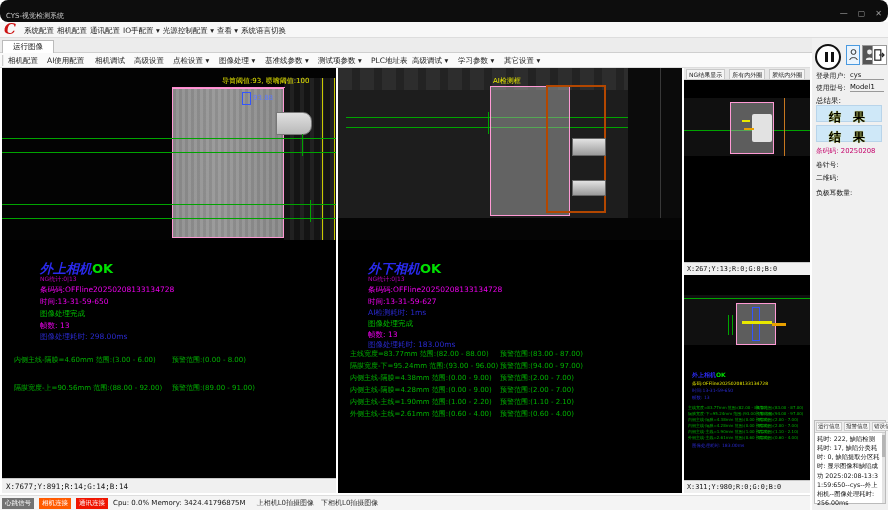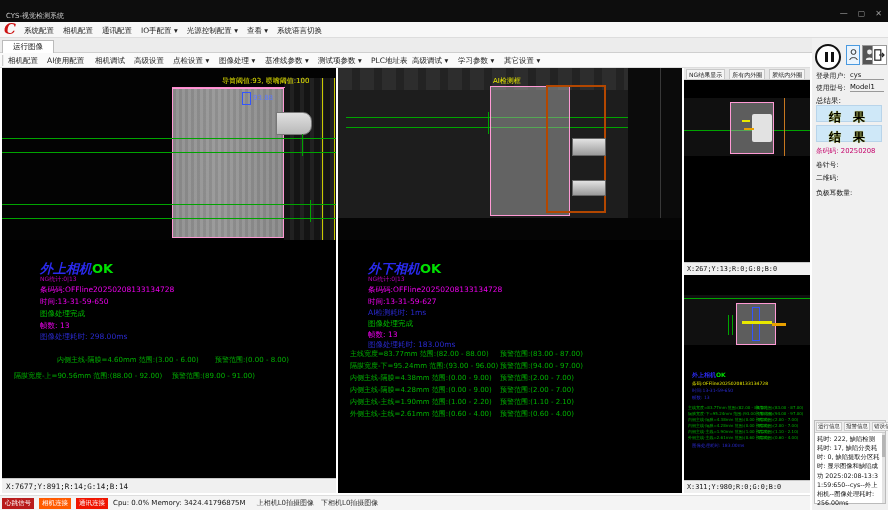--- a/index.html
+++ b/index.html
@@ -1,29 +1,29 @@
 <!DOCTYPE html>
 <html><head>
 <meta charset="utf-8">
 <style>
   * { margin:0; padding:0; box-sizing:border-box; }
   body { font-family:"DejaVu Sans",sans-serif; background:#fff; }
   .screen { position:relative; width:888px; height:522px; background:#fff; overflow:hidden; }
   .abs { position:absolute; }
 
   
-  .titlebar { position:absolute; left:0; top:0; width:888px; height:22px; background:#0d0d0d; }
+  .titlebar { position:absolute; left:0; top:0; width:888px; height:22px; background:#0d0d0d;border-radius:8px; }
   .titlebar .title { position:absolute; left:6px; top:11px; font-size:7px; color:#c8c8c8; }
   .winbtns { position:absolute; right:6px; top:9px; display:flex; gap:10px; }
   .winbtns span { font-size:8px; color:#9a9a9a; cursor:default; }
 
   
   .menubar { position:absolute; left:0; top:22px; width:888px; height:16px; background:#f7f7f7; border-bottom:1px solid #ddd; }
   .logo { position:absolute; left:4px; top:-2px; font-size:15px; font-weight:bold; font-style:italic; color:#cc1111; font-family:"DejaVu Serif",serif; }
-  .menu-items { position:absolute; left:24px; top:4px; display:flex; gap:9px; }
+  .menu-items { position:absolute; left:24px; top:4px; display:flex; gap:3px; }
   .menu-items span { font-size:7.5px; color:#222; white-space:nowrap; cursor:default; }
 
   
   .tabstrip { position:absolute; left:0; top:38px; width:888px; height:15px; background:#ececec; border-bottom:1px solid #cfcfcf; }
   .runtab { position:absolute; left:2px; top:2px; height:13px; padding:0 10px; background:#fff; border:1px solid #bbb; border-bottom:none; font-size:7.5px; color:#111; line-height:12px; }
 
   
   .toolbar { position:absolute; left:0; top:53px; width:810px; height:15px; background:#fafafa; border-bottom:1px solid #ddd; }
   .toolbar .ti { position:absolute; top:3px; font-size:7.5px; color:#222; white-space:nowrap; }
   .tsep { position:absolute; left:2px; top:2px; width:2px; height:11px; border-left:1px solid #ccc; border-right:1px solid #eee; }
@@ -172,25 +172,25 @@
 
     <div class="rtitle" style="left:38px;top:192px;">
       <span>外上相机</span><span class="ok">OK</span>
     </div>
     <span class="rsub" style="left:38px;top:207px;">NG统计:0|13</span>
     <span class="rline c-mag" style="left:38px;top:217px;">条码码:OFFline20250208133134728</span>
     <span class="rline c-mag" style="left:38px;top:229px;">时间:13-31-59-650</span>
     <span class="rline c-grn" style="left:38px;top:241px;">图像处理完成</span>
     <span class="rline c-mag" style="left:38px;top:253px;">帧数: 13</span>
     <span class="rline c-blu" style="left:38px;top:264px;">图像处理耗时: 298.00ms</span>
-    <div class="mrow" style="top:287px;margin-left:43px;">
+    <div class="mrow" style="top:287px;">
       <span class="m">内侧主线-隔膜=4.60mm 范围:(3.00 - 6.00)</span>
       <span class="w">预警范围:(0.00 - 8.00)</span>
     </div>
-    <div class="mrow" style="top:303px;padding-left:28px;">
+    <div class="mrow" style="top:315px;padding-left:28px;">
       <span class="m">隔膜宽度-上=90.56mm 范围:(88.00 - 92.00)</span>
       <span class="w">预警范围:(89.00 - 91.00)</span>
     </div>
     <div class="coordstrip">X:7677;Y:891;R:14;G:14;B:14</div>
   </div>
 
   <div class="view mid" style="left:338px; width:344px; height:425px;">
     <div class="abs" style="left:0;top:0;width:344px;height:172px;background:#050505;">
       <div class="midbody"></div>
       <div class="midtex"></div>
@@ -344,20 +344,20 @@
         <span>错误信息</span>
       </div>
       <div class="infotext">耗时: 222, 缺陷检测耗时: 17, 缺陷分类耗时: 0, 缺陷提取分区耗时: 显示图像和缺陷成功 2025:02:08-13:31:59:650--cys--外上相机--图像处理耗时: 256.00ms</div>
       <div class="iscroll">
           <i></i>
         </div>
     </div>
   </div>
 
   <div class="statusbar">
-    <span class="badge" style="background:#b91c1c;">心跳信号</span>
+    <span class="badge" style="background:#737373;">心跳信号</span>
     <span class="badge" style="background:#ff5a00;">相机连接</span>
     <span class="badge" style="background:#ef1500;">通讯连接</span>
     <span class="stat-text">Cpu: 0.0% Memory: 3424.41796875M</span>
     <span class="stat-cams">上相机L0拍摄图像　下相机L0拍摄图像</span>
   </div>
 
 </div>
 
 </body></html>

